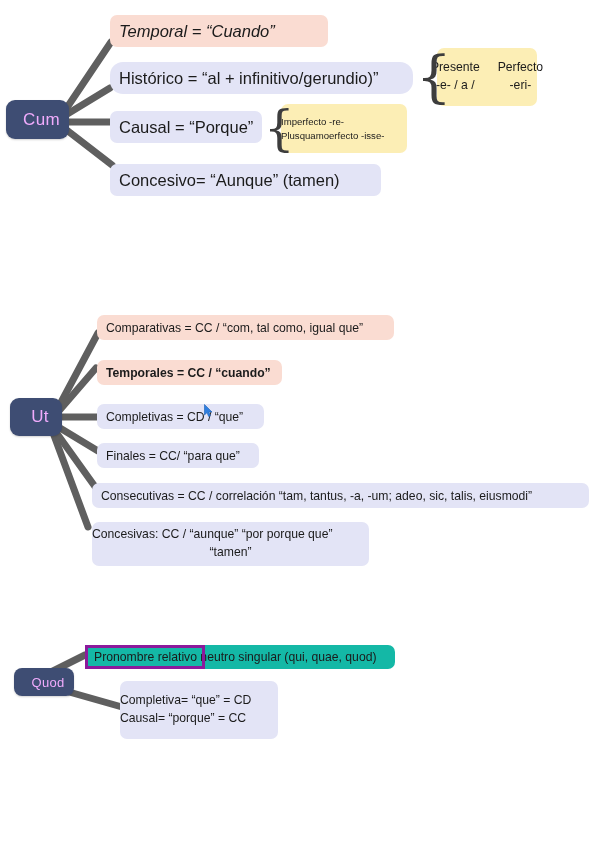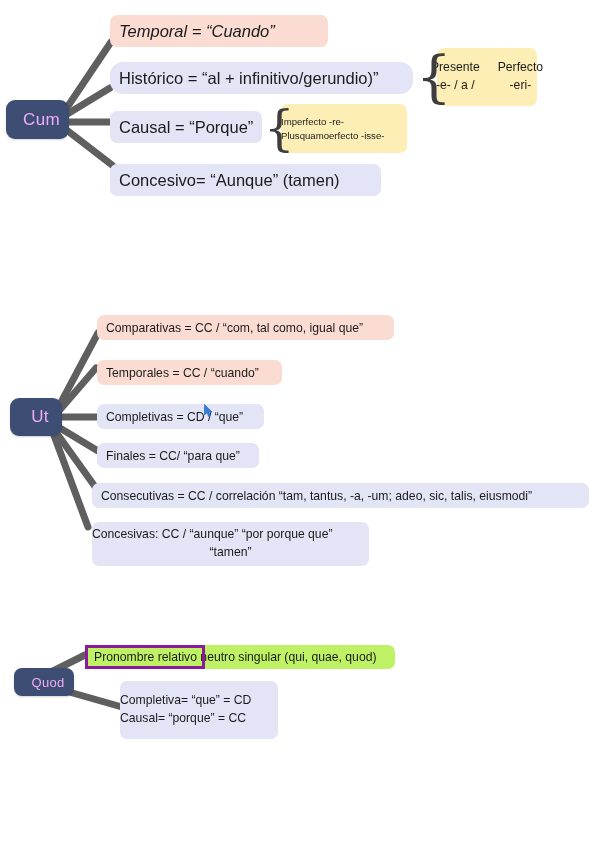--- a/index.html
+++ b/index.html
@@ -46,21 +46,21 @@
     border-radius: 7px;
     box-sizing: border-box;
     display: flex;
     align-items: center;
     z-index: 2;
     white-space: nowrap;
   }
   .leaf.pink { background: #fadcd2; }
   .leaf.lav  { background: #e3e4f6; }
   .leaf.yellow { background: #fceeb5; }
-  .leaf.yellowpale { background: #bef264; }
+  .leaf.yellowpale { background: #14b8a6; }
   .leaf-text {
     display: block;
     width: 100%;
     padding: 0 9px;
     color: #1b1b1b;
   }
   .big { font-size: 16.5px; }
   .mid { font-size: 12.2px; }
   .small { font-size: 9.6px; }
   .two-line {
@@ -152,21 +152,21 @@
   </div>
 
   <div class="node-root" style="left:10px; top:398px; width:44px; height:38px; font-size:17px;">
     <span>Ut</span>
   </div>
 
   <div class="leaf pink" style="left:97px; top:315px; width:297px; height:25px;">
     <span class="leaf-text mid">Comparativas = CC / “com, tal como, igual que”</span>
   </div>
 
-  <div class="leaf pink" style="left:97px; top:360px; width:185px; height:25px;">
+  <div class="leaf pink" style="left:97px; top:360px; width:185px; height:25px;font-weight:bold;">
     <span class="leaf-text mid">Temporales = CC / “cuando”</span>
   </div>
 
   <div class="leaf lav" style="left:97px; top:404px; width:167px; height:25px;">
     <span class="leaf-text mid">Completivas = CD / “que”</span>
   </div>
 
   <div class="leaf lav" style="left:97px; top:443px; width:162px; height:25px;">
     <span class="leaf-text mid">Finales = CC/ “para que”</span>
   </div>

